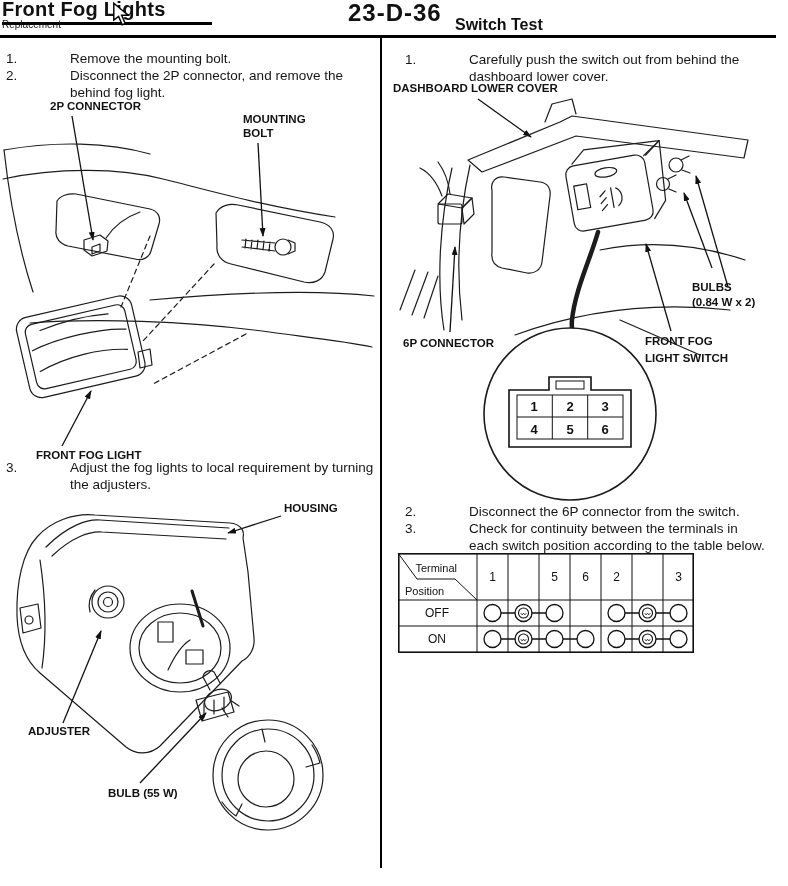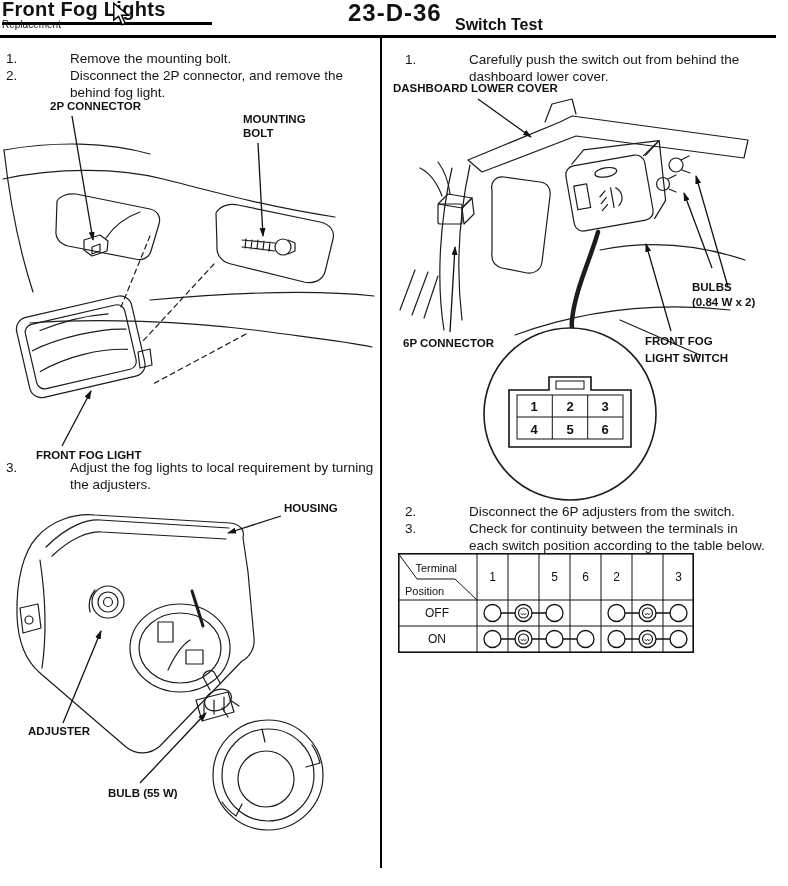--- a/index.html
+++ b/index.html
@@ -160,21 +160,21 @@
       <path class="art" d="M222,802 a55,55 0 0 0 14,14 l6,-12"></path>
     </g>
   </svg>
 
   <div class="abs step" style="left:405px;top:51px;width:365px;">
     <span class="n">1.</span>
     <span class="t">Carefully push the switch out from behind the dashboard lower cover.</span>
   </div>
   <div class="abs step" style="left:405px;top:503px;width:365px;">
     <span class="n">2.</span>
-    <span class="t">Disconnect the 6P adjusters from the switch.</span>
+    <span class="t">Disconnect the 6P connector from the switch.</span>
   </div>
   <div class="abs step" style="left:405px;top:520px;width:365px;">
     <span class="n">3.</span>
     <span class="t">Check for continuity between the terminals in each switch position according to the table below.</span>
   </div>
 
   <svg style="left:385px;top:78px;width:390px;height:430px;" viewBox="385 78 390 430">
     <defs>
       <marker id="mC" markerWidth="10" markerHeight="8" refX="8" refY="3" orient="auto" markerUnits="userSpaceOnUse">
         <path d="M0,0 L9,3 L0,6 Z" fill="#111"></path>

